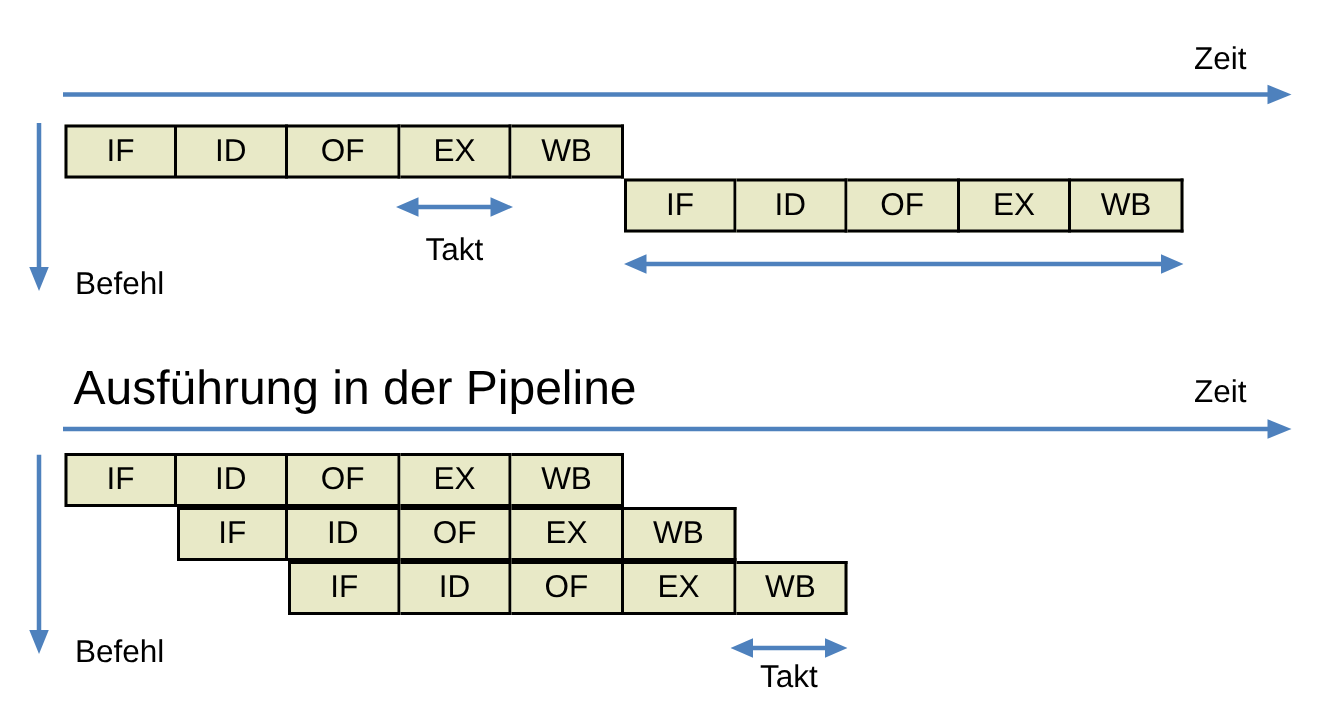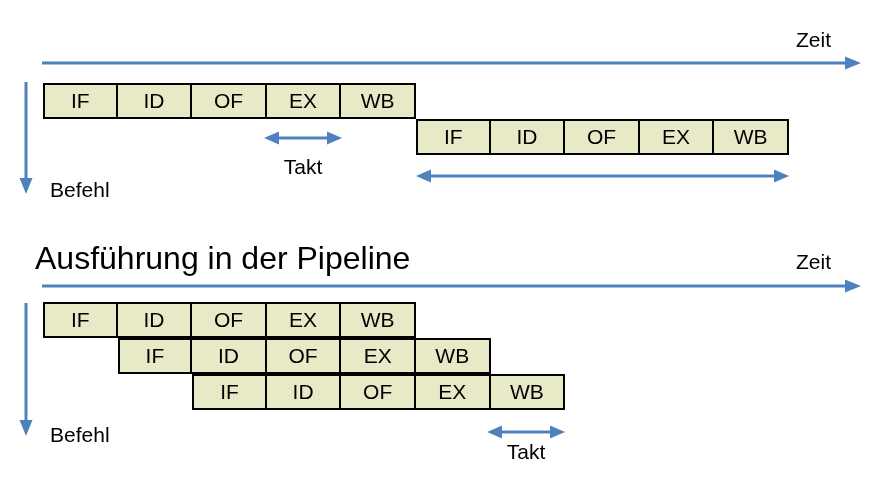--- a/index.html
+++ b/index.html
@@ -27,21 +27,21 @@
   #takt1        { left:264px; top:155px; width:78px; }
   #cycle1       { left:416px; top:194px; width:373px; }
   #row-s1 { left:43px;  top:83px;  }
   #row-s2 { left:416px; top:119px; }
   #arr-zeit1   { left:42px;  top:55px;  }
   #arr-befehl1 { left:18px;  top:82px;  }
   #arr-takt1   { left:264px; top:130px; }
   #arr-cycle   { left:416px; top:168px; }
 
   
-  #title-pipeline { left:35px;  top:241px;text-align:right; }
+  #title-pipeline { left:49px;  top:241px;text-align:right; }
   #zeit2          { left:796px; top:250px; }
   #befehl2        { left:50px;  top:423px; }
   #takt2          { left:487px; top:440px; width:78px; }
   #row-p1 { left:43px;    top:302px; }
   #row-p2 { left:117.6px; top:338px; }
   #row-p3 { left:192.2px; top:374px; }
   #arr-zeit2   { left:42px;  top:278px; }
   #arr-befehl2 { left:18px;  top:303px; }
   #arr-takt2   { left:487px; top:424px; }
 </style>

